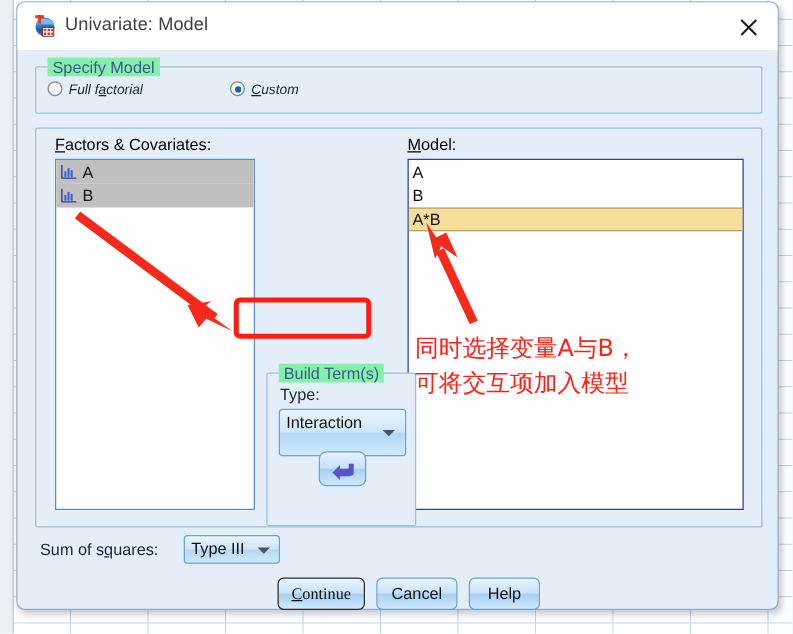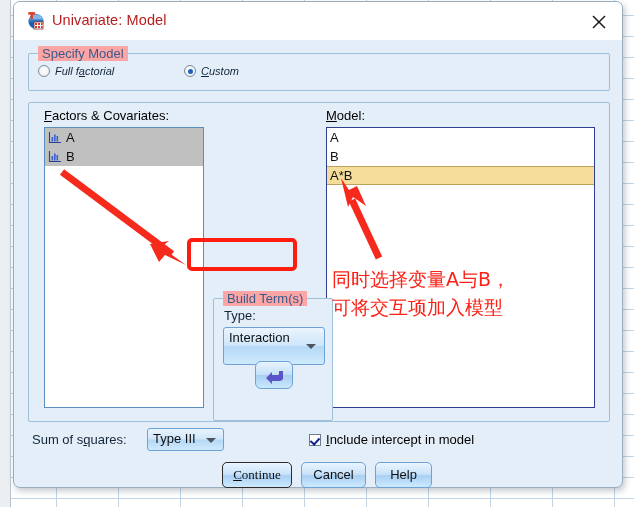--- a/index.html
+++ b/index.html
@@ -59,21 +59,21 @@
   }
   #title-icon {
     position: absolute;
     left: 12px; top: 9px;
     width: 19px; height: 19px;
   }
   #title-text {
     position: absolute;
     left: 38px; top: 10px;
     font-size: 14.5px;
-    color: #b91c1c;
+    color: #404040;
     letter-spacing: 0.1px;
     white-space: nowrap;
   }
   #close-btn {
     position: absolute;
     right: 0px; top: 0px;
     width: 46px; height: 38px;
     cursor: default;
   }
   #close-btn svg { position: absolute; left: 16px; top: 13px; }
@@ -82,21 +82,21 @@
   .groupbox {
     position: absolute;
     border: 1px solid #9fc0da;
     border-radius: 2px;
     box-sizing: border-box;
   }
   .group-title {
     position: absolute;
     top: -8px; left: 9px;
     padding: 0 4px;
-    background: #fca5a5;
+    background: #86efac;
     color: #3a5a8c;
     font-size: 13px;
     white-space: nowrap;
   }
 
   #specify-model-group {
     left: 14px; top: 51px;
     width: 582px; height: 38px;
   }
   .radio-row { position: absolute; top: 9px; }
@@ -412,23 +412,20 @@
     </div>
   </div>
 
   <div id="sum-label"><span>Sum of s</span><span class="uline">q</span><span>uares:</span></div>
 
   <div class="combo" id="sumsq-combo">
     <span class="combo-text">Type III</span>
     <span class="combo-arrow"></span>
   </div>
 
-  <div id="intercept-row">
-    <span class="checkbox checked"></span><span><span class="uline">I</span><span>nclude intercept in model</span></span>
-  </div>
 
   <div class="dlg-button default" id="btn-continue"><span class="uline">C</span><span>ontinue</span></div>
   <div class="dlg-button" id="btn-help"><span>Help</span></div>
   <div class="dlg-button" id="btn-cancel"><span>Cancel</span></div>
 </div>
 
 <svg class="annot-svg">
   <g>
     <line x1="62" y1="172" x2="172" y2="254" stroke="#f62a1c" stroke-width="7" stroke-linecap="butt"></line>
     <polygon points="186,265 161,247 169,241 150,244 159,262 165,255" fill="#f62a1c"></polygon>

